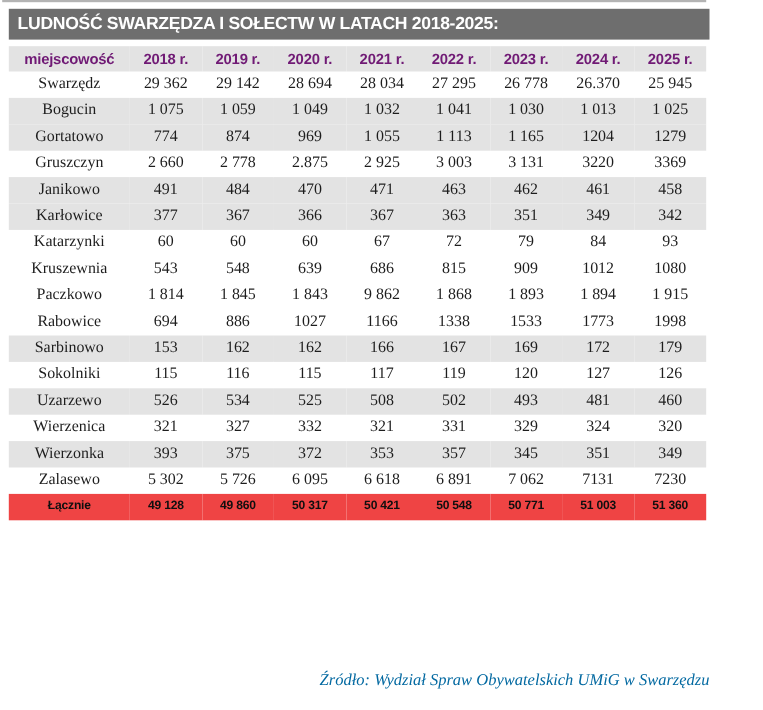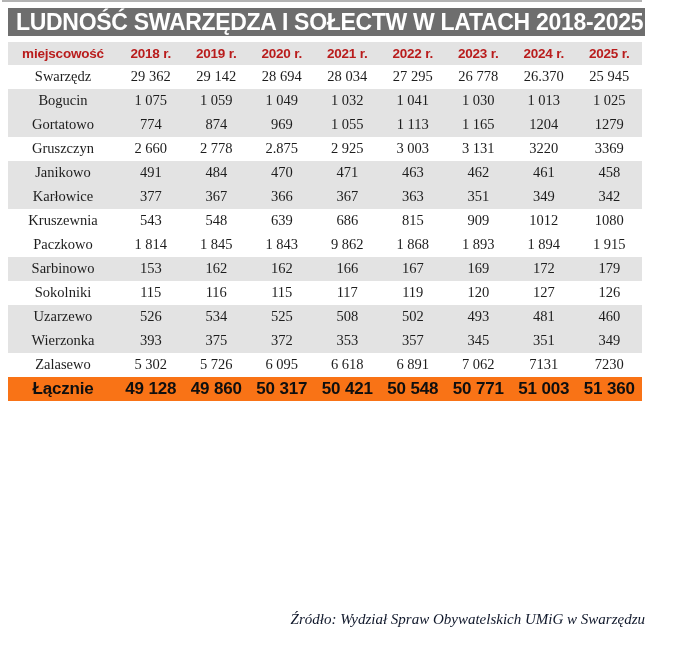--- a/index.html
+++ b/index.html
@@ -19,21 +19,21 @@
     background: #b3b3b3;
   }
   .title-bar {
     position: absolute;
     top: 8px; left: 8px;
     width: 629px; height: 28px;
     background: #6e6e6e;
     color: #ffffff;
     font-family: "Liberation Sans", sans-serif;
     font-weight: bold;
-    font-size: 23px;
+    font-size: 16px;
     letter-spacing: -0.3px;
     line-height: 28px;
     padding-left: 8px;
     white-space: nowrap;
   }
   table.pop {
     position: absolute;
     top: 42px; left: 8px;
     width: 634px;
     border-collapse: collapse;
@@ -42,48 +42,48 @@
   table.pop col.c-name { width: 110px; }
   table.pop th {
     font-family: "Liberation Sans", sans-serif;
     font-weight: bold;
     font-size: 13.5px;
     letter-spacing: -0.2px;
     height: 23px;
     background: #e3e3e3;
     text-align: center;
     padding: 0;
-    color: #b91c1c;
+    color: #701a75;
   }
   table.pop td {
     font-size: 14.5px;
     height: 24px;
     text-align: center;
     padding: 0;
     line-height: 1.05;
     color: #1d1d1d;
   }
   table.pop tr.band td { background: #e3e3e3; }
   table.pop tr.total td {
     font-family: "Liberation Sans", sans-serif;
     font-weight: bold;
-    font-size: 17px;
+    font-size: 11px;
     letter-spacing: -0.2px;
-    background: #f97316;
+    background: #ef4444;
     color: #0f0f0f;
     margin-left: 12px;
   }
   .source {
     position: absolute;
     top: 611px;
     right: 49px;
     font-family: "Liberation Serif", serif;
     font-style: italic;
     font-size: 15px;
-    color: #0f172a;
+    color: #0369a1;
     white-space: nowrap;
   }
 </style>
 </head>
 <body>
 
 <div class="page">
   <div class="top-rule"></div>
   <div class="title-bar">
     <span>LUDNOŚĆ SWARZĘDZA I SOŁECTW W LATACH 2018-2025:</span>
@@ -166,20 +166,31 @@
           <td>377</td>
           <td>367</td>
           <td>366</td>
           <td>367</td>
           <td>363</td>
           <td>351</td>
           <td>349</td>
           <td>342</td>
         </tr>
         <tr>
+          <td>Katarzynki</td>
+          <td>60</td>
+          <td>60</td>
+          <td>60</td>
+          <td>67</td>
+          <td>72</td>
+          <td>79</td>
+          <td>84</td>
+          <td>93</td>
+        </tr>
+        <tr>
           <td>Kruszewnia</td>
           <td>543</td>
           <td>548</td>
           <td>639</td>
           <td>686</td>
           <td>815</td>
           <td>909</td>
           <td>1012</td>
           <td>1080</td>
         </tr>
@@ -187,20 +198,31 @@
           <td>Paczkowo</td>
           <td>1 814</td>
           <td>1 845</td>
           <td>1 843</td>
           <td>9 862</td>
           <td>1 868</td>
           <td>1 893</td>
           <td>1 894</td>
           <td>1 915</td>
         </tr>
+        <tr>
+          <td>Rabowice</td>
+          <td>694</td>
+          <td>886</td>
+          <td>1027</td>
+          <td>1166</td>
+          <td>1338</td>
+          <td>1533</td>
+          <td>1773</td>
+          <td>1998</td>
+        </tr>
         <tr class="band">
           <td>Sarbinowo</td>
           <td>153</td>
           <td>162</td>
           <td>162</td>
           <td>166</td>
           <td>167</td>
           <td>169</td>
           <td>172</td>
           <td>179</td>
@@ -219,20 +241,31 @@
         <tr class="band">
           <td>Uzarzewo</td>
           <td>526</td>
           <td>534</td>
           <td>525</td>
           <td>508</td>
           <td>502</td>
           <td>493</td>
           <td>481</td>
           <td>460</td>
+        </tr>
+        <tr>
+          <td>Wierzenica</td>
+          <td>321</td>
+          <td>327</td>
+          <td>332</td>
+          <td>321</td>
+          <td>331</td>
+          <td>329</td>
+          <td>324</td>
+          <td>320</td>
         </tr>
         <tr class="band">
           <td>Wierzonka</td>
           <td>393</td>
           <td>375</td>
           <td>372</td>
           <td>353</td>
           <td>357</td>
           <td>345</td>
           <td>351</td>

